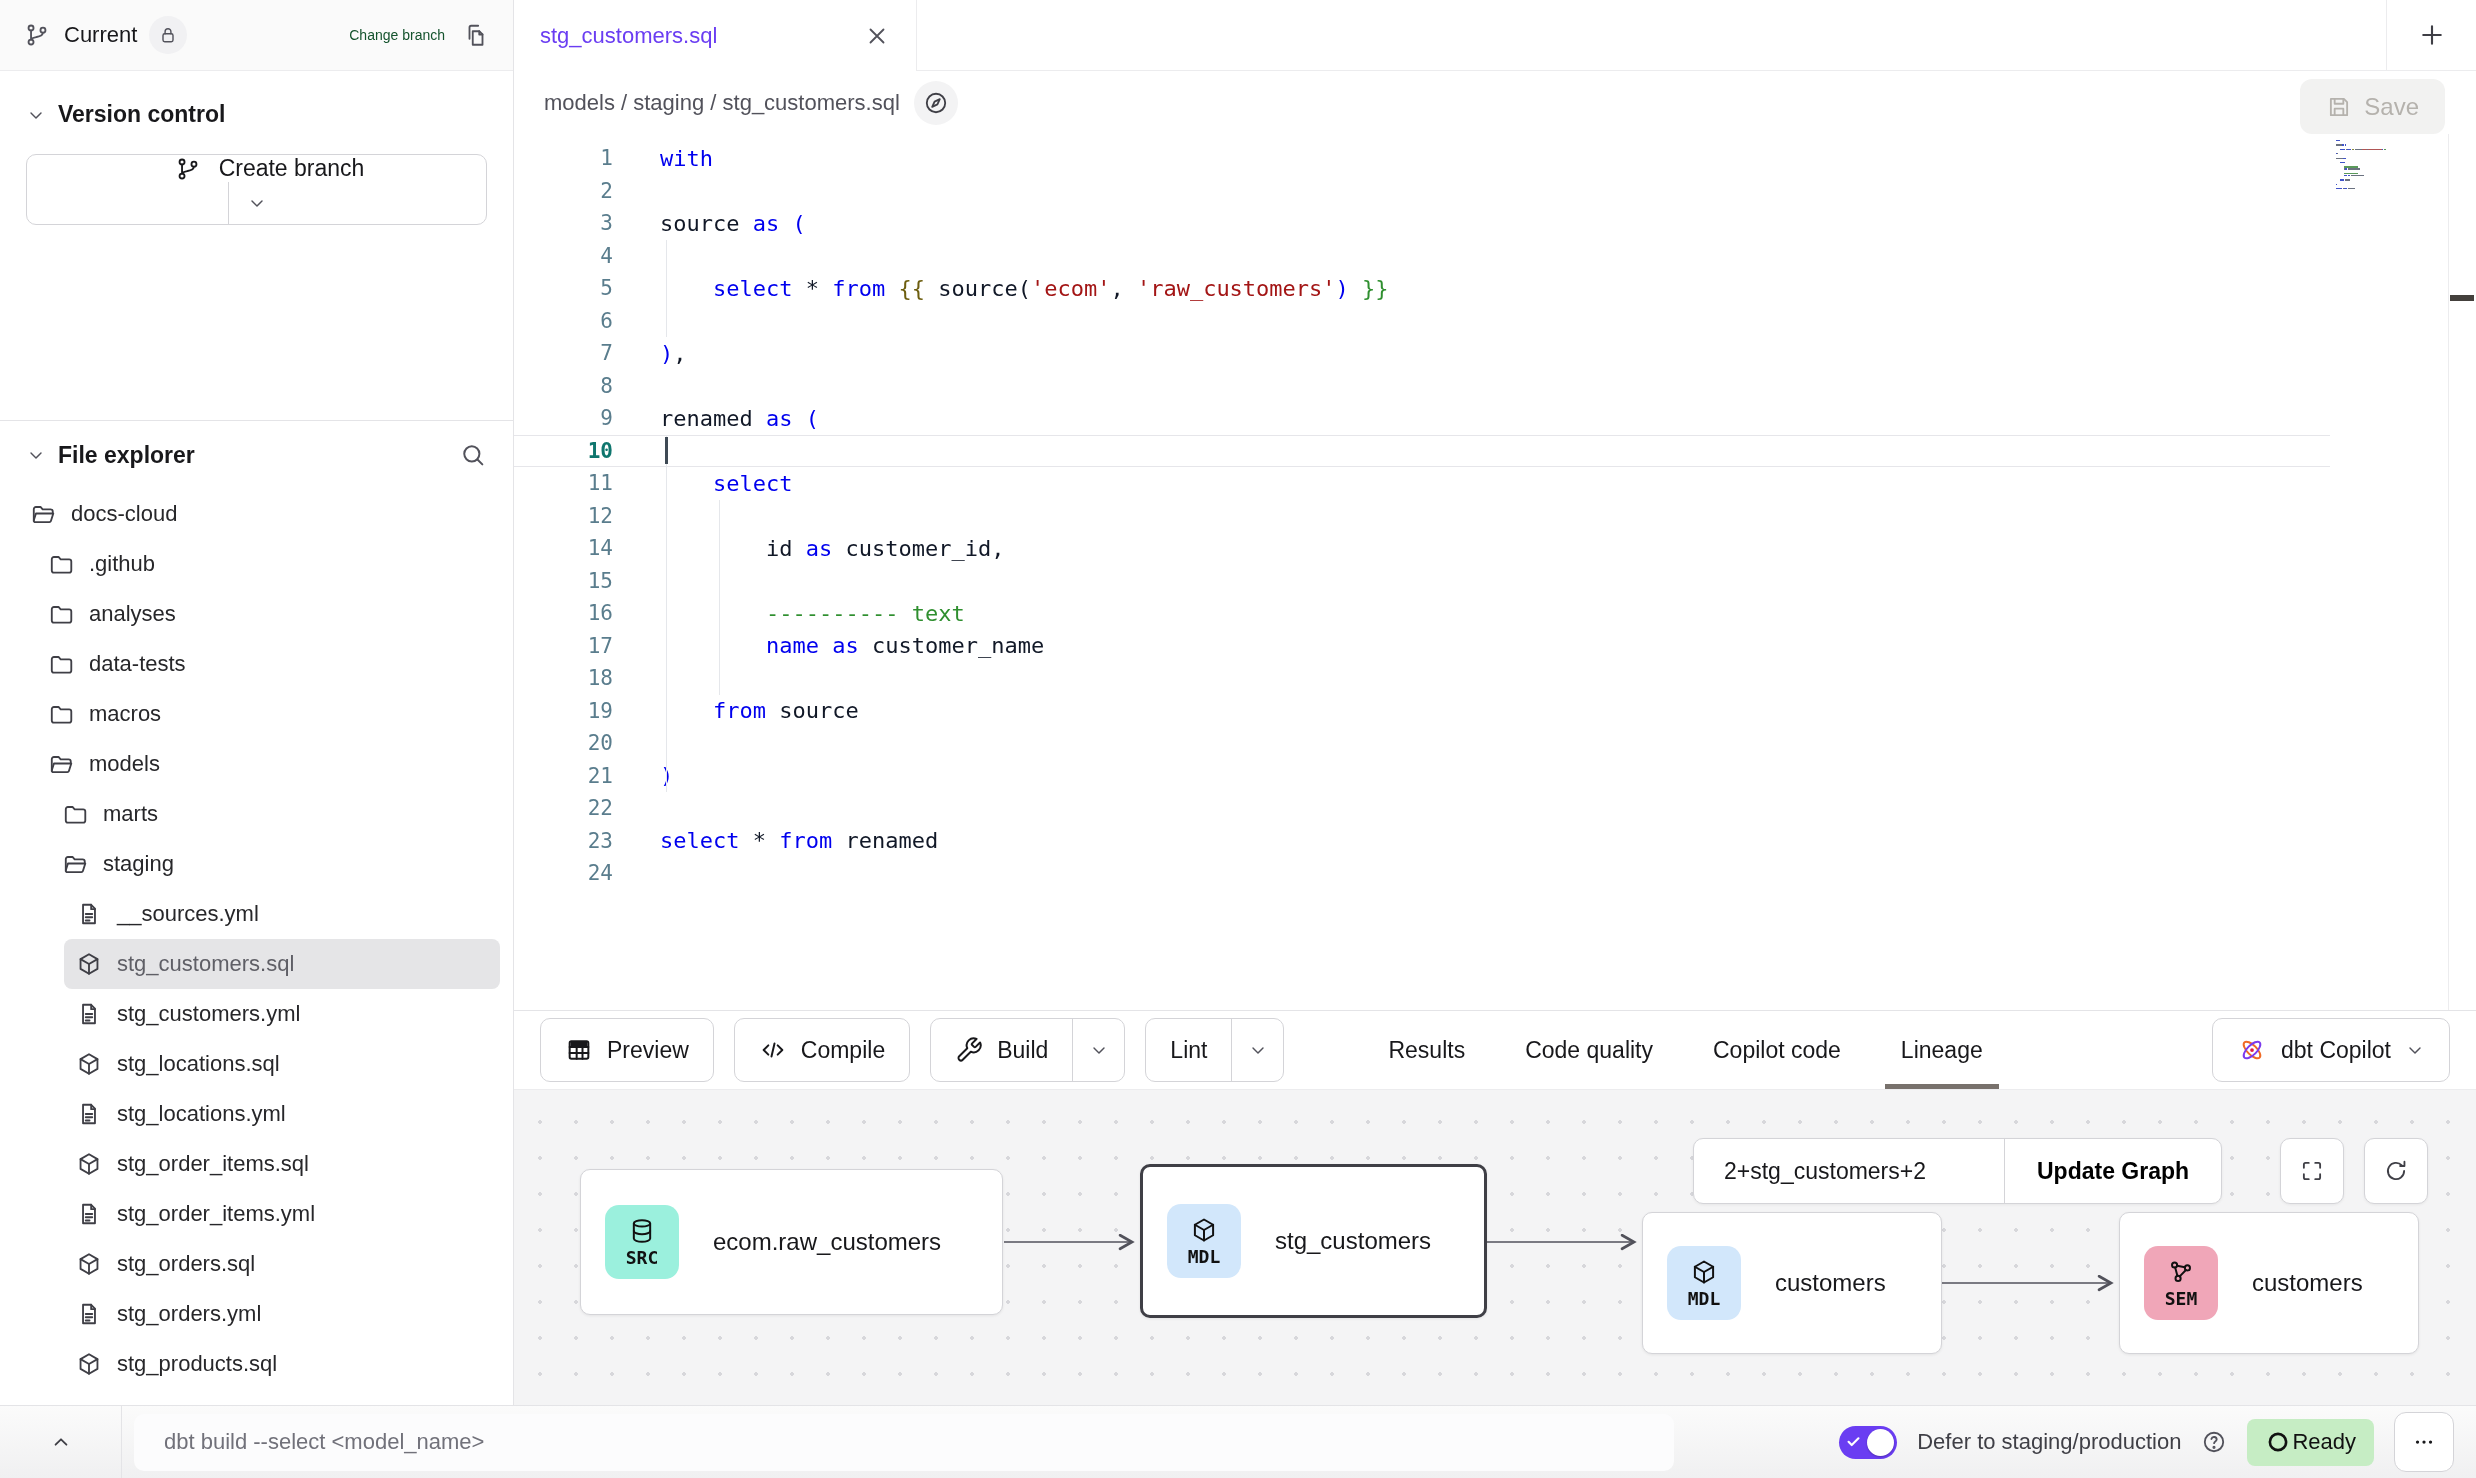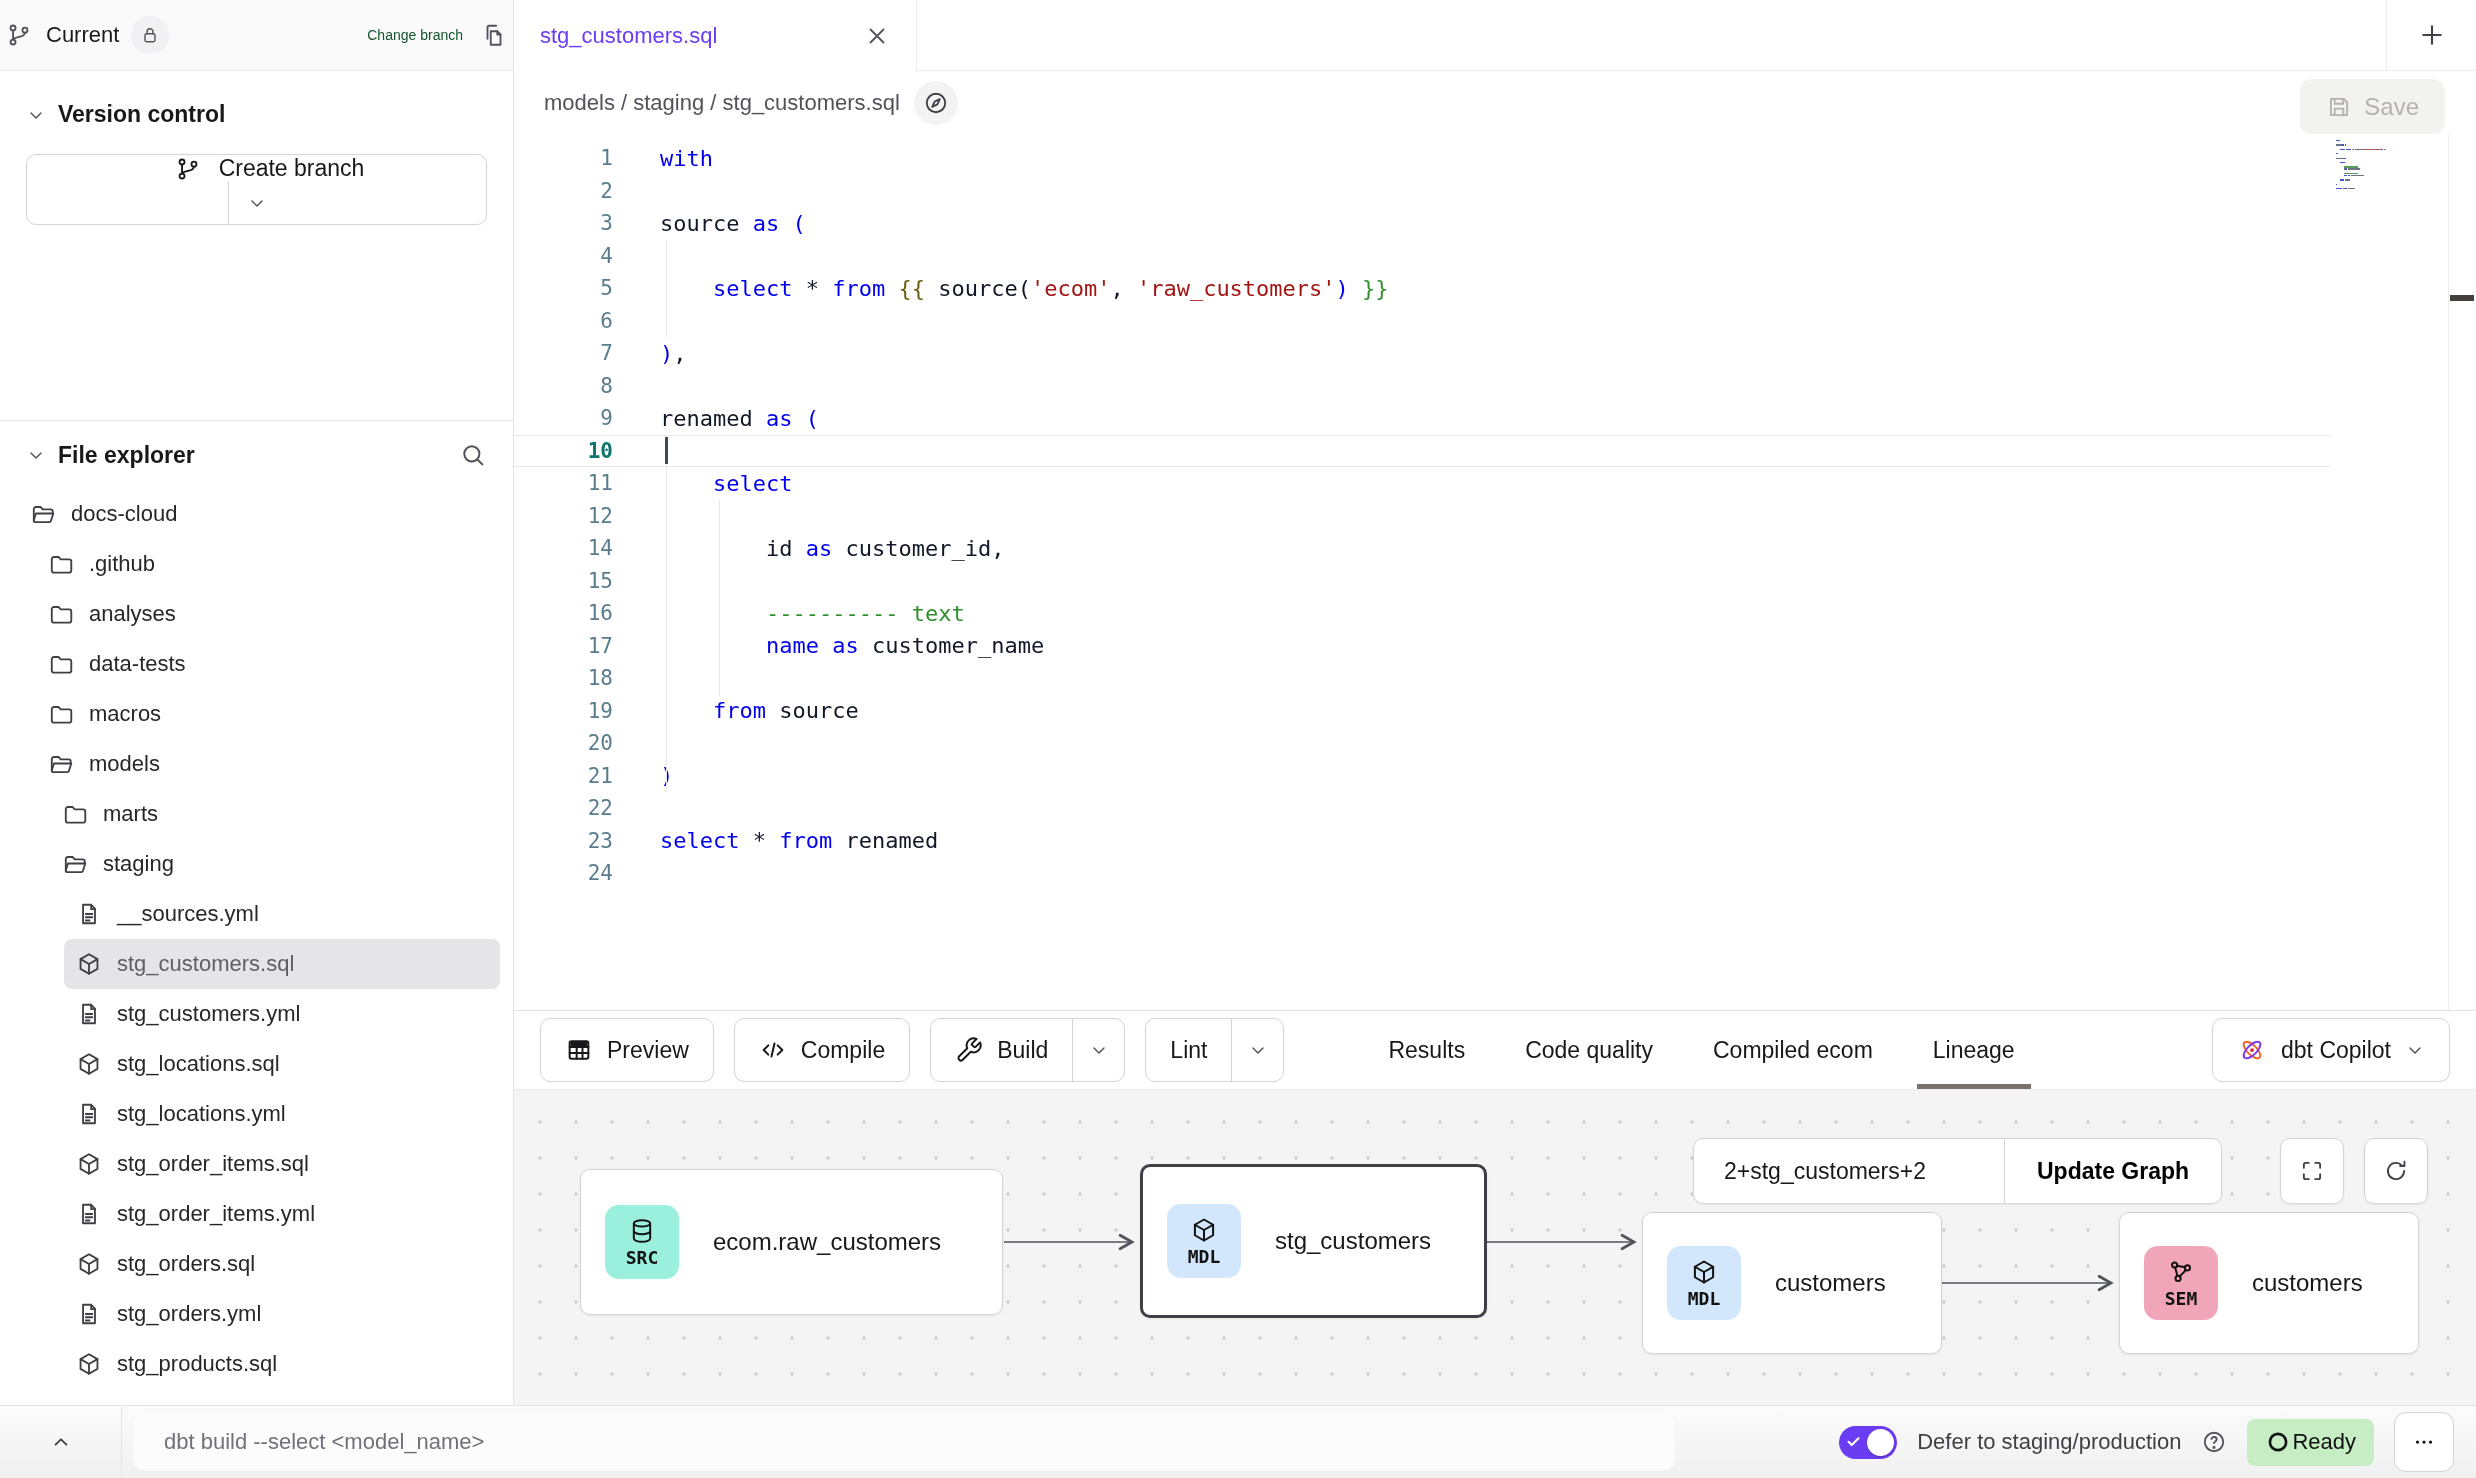--- a/index.html
+++ b/index.html
@@ -4,21 +4,21 @@
 <title>stg_customers.sql</title>
 <style>
   * { margin:0; padding:0; box-sizing:border-box; }
   html,body { width:2476px; height:1478px; overflow:hidden; background:#fff;
     font-family:"Liberation Sans", sans-serif; color:#18181b; }
   .app { width:2476px; height:1478px; display:flex; flex-direction:column; }
   .content { flex:1; display:flex; min-height:0; }
 
   
   .sidebar { width:514px; border-right:1px solid #e4e4e7; display:flex; flex-direction:column; background:#fff; }
-  .sidebar-top { height:71px; background:#fafafa; border-bottom:1px solid #ececee; display:flex; align-items:center; padding:0 6px; flex:none; }
+  .sidebar-top { height:71px; background:#fafafa; border-bottom:1px solid #ececee; display:flex; align-items:center; padding:0 24px; flex:none; }
   .cur-label { font-size:22px; margin-left:14px; }
   .lock-chip { width:38px; height:38px; border-radius:50%; background:#f1f1f3; display:flex; align-items:center; justify-content:center; margin-left:12px; }
   .change-branch { margin-left:auto; color:#14532d; font-size:14px; font-weight:500; }
   .vc { height:349px; flex:none; padding:30px 26px 0 26px; }
   .sec-head { display:flex; align-items:center; gap:12px; }
   .sec-title { font-size:23px; font-weight:700; }
   .create-branch { margin-top:26px; height:71px; border:1.5px solid #d4d4d8; border-radius:10px; display:flex; align-items:center; background:#fff;flex-direction:column; }
   .cb-main { flex:1; display:flex; align-items:center; gap:18px; padding-left:26px; font-size:23px; }
   .cb-chev { width:58px; height:100%; border-left:1px solid #d4d4d8; display:flex; align-items:center; justify-content:center; }
   .fe { flex:1; border-top:1px solid #e4e4e7; padding-top:20px; overflow:hidden; }
@@ -610,21 +610,21 @@
                 <svg viewBox="0 0 24 24">
                   <path d="M6 9.5l6 6 6-6"></path>
                 </svg>
               </span>
             </span>
         </button>
 
         <div class="tb-tabs" id="tb-tabs">
             <span class="tbtab">Results</span>
             <span class="tbtab">Code quality</span>
-            <span class="tbtab">Compiled ecom</span>
+            <span class="tbtab">Copilot code</span>
             <span class="tbtab active">Lineage</span>
           </div>
 
         <button class="btn copilot">
           <span class="bmain">
             <span class="icn lg">
                 <svg viewBox="0 0 24 24">
                   <ellipse cx="12" cy="12" rx="8.6" ry="3.8" transform="rotate(45 12 12)" stroke="#F06A25" stroke-width="1.6"></ellipse>
                   <ellipse cx="12" cy="12" rx="8.6" ry="3.8" transform="rotate(-45 12 12)" stroke="#7C3AED" stroke-width="1.6"></ellipse>
                   <circle cx="12" cy="12" r="1.5" fill="#E11D48" stroke="none"></circle>

